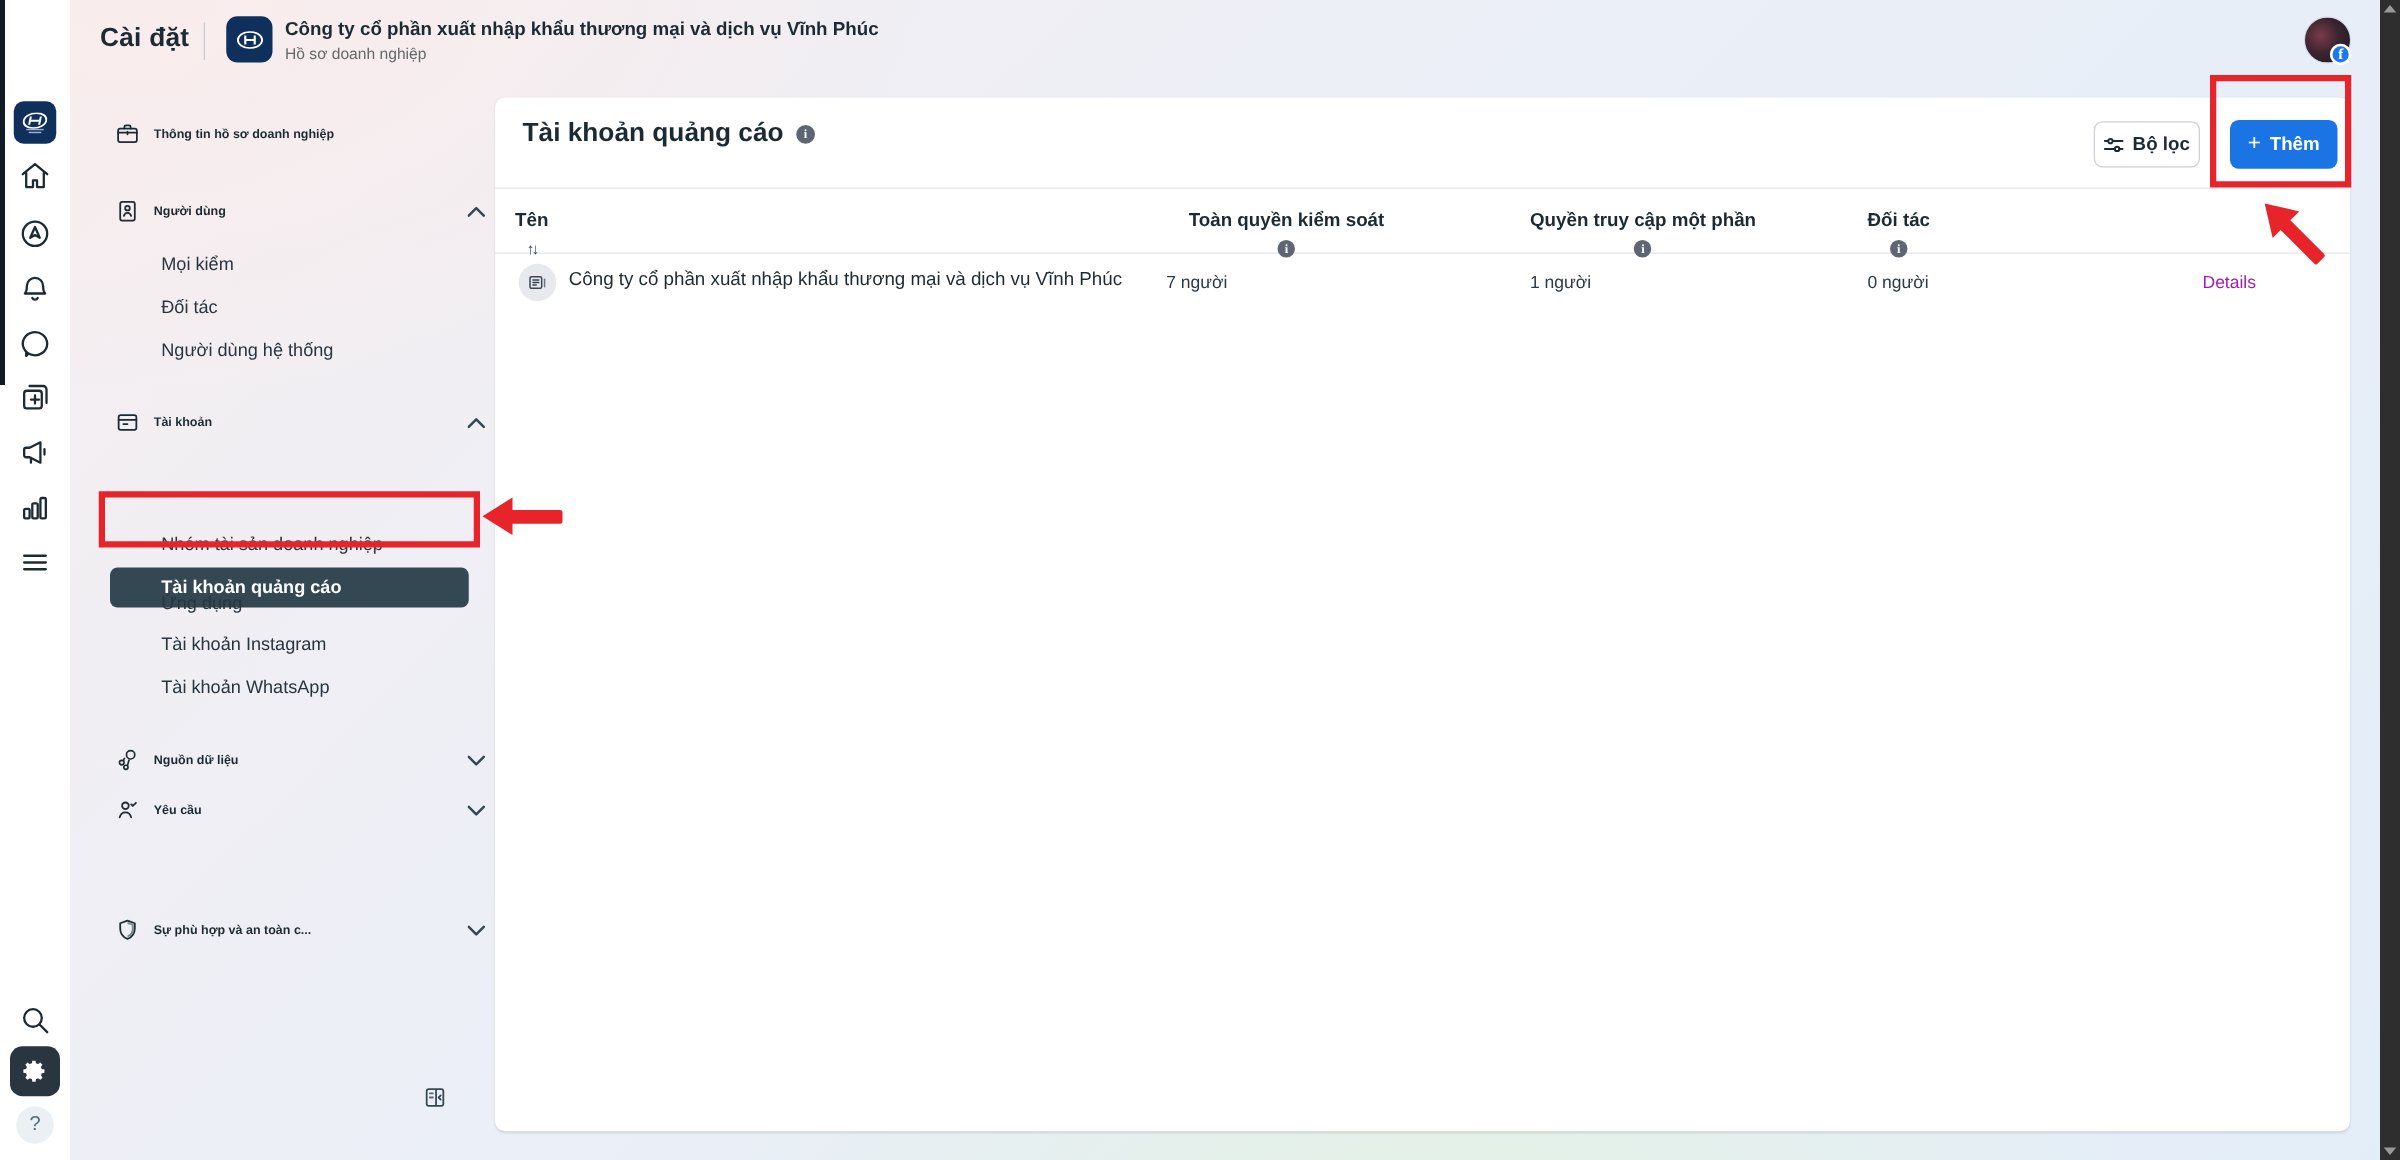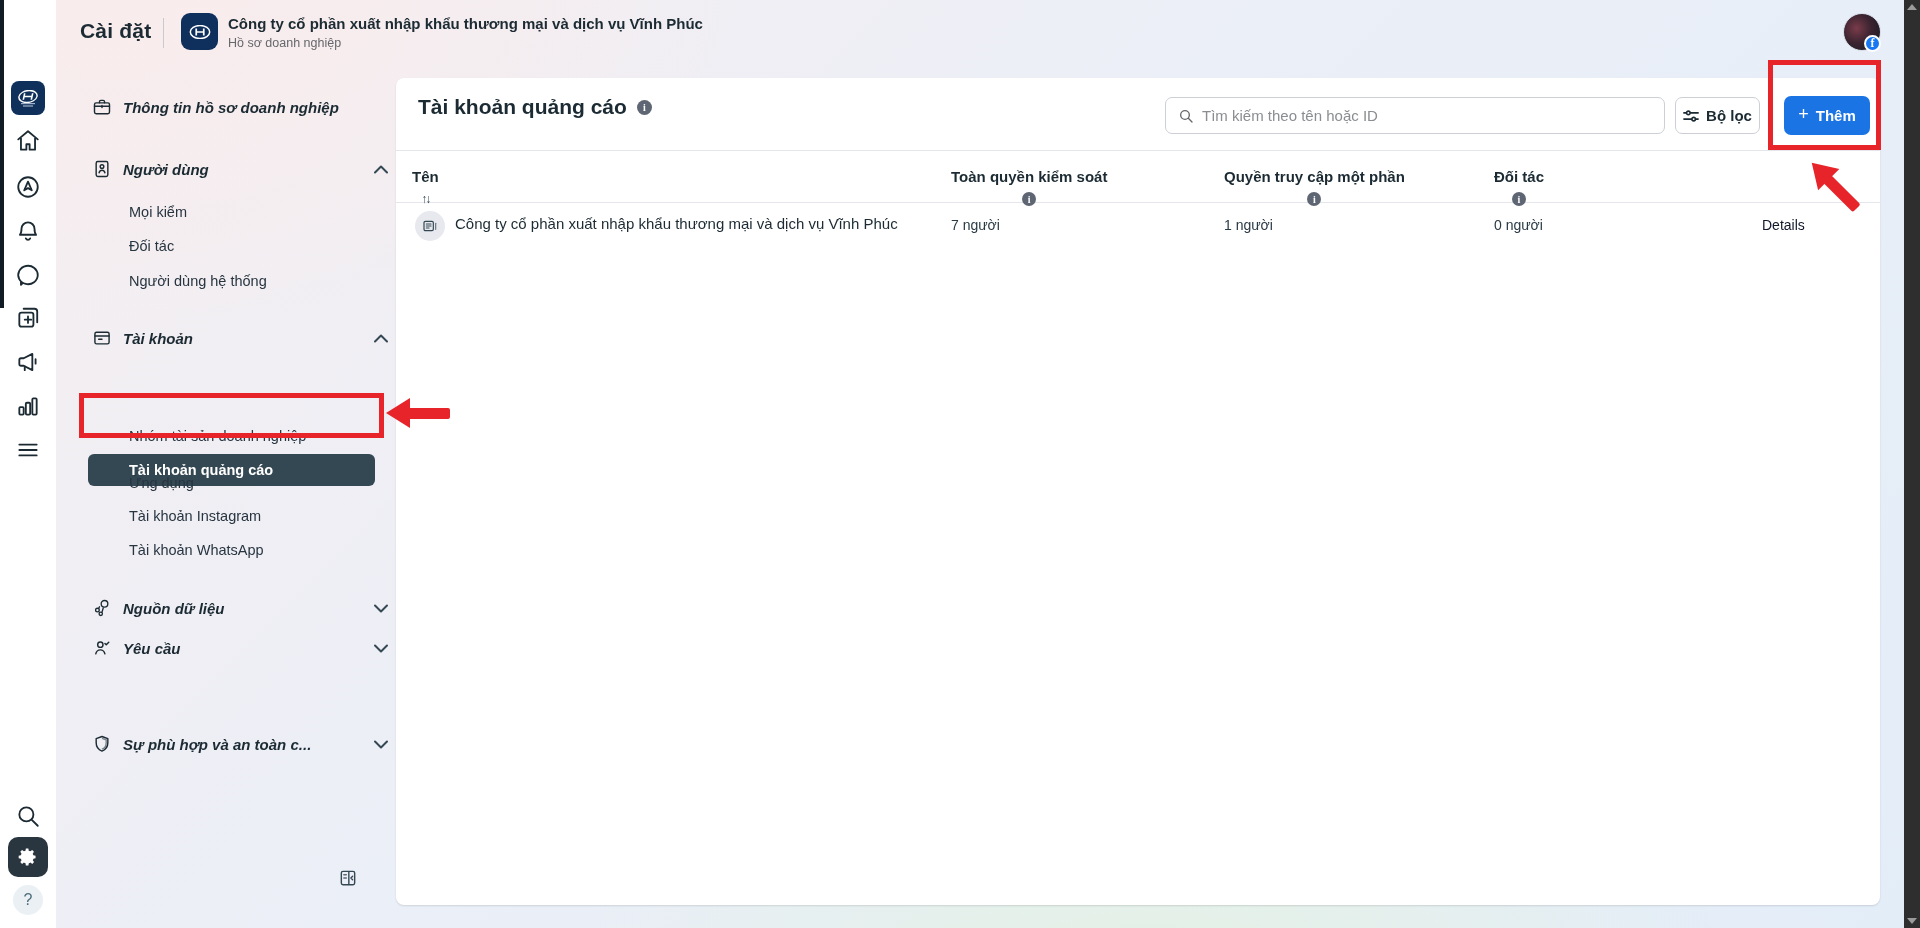--- a/index.html
+++ b/index.html
@@ -32,21 +32,21 @@
   .biz-sub { position:absolute; left:228px; top:36px; font-size:12.5px; color:#65676b; }
   .user-avatar { position:absolute; left:1843px; top:13px; width:38px; height:38px; border-radius:50%;
     background: radial-gradient(circle at 35% 40%, #7a3b4a 0%, #3b2430 45%, #141823 100%); border:1px solid #d6dde6; }
   .fb-badge { position:absolute; left:1864px; top:35px; width:17px; height:17px; border-radius:50%; background:#1877f2; border:2px solid #fff;
     color:#fff; font-weight:bold; font-size:12px; line-height:13px; text-align:center; font-family:"Liberation Serif",serif; }
 
   
   .sidebar { position:absolute; left:56px; top:55px; width:340px; height:873px; }
   .side-row { position:absolute; left:36px; width:300px; height:34px; display:flex; align-items:center; cursor:pointer; }
   .side-row .s-icon { width:20px; margin-right:11px; color:#1c2b33; }
-  .side-row .s-label { font-size:15px; font-weight:bold; color:#1c2b33; white-space:nowrap;font-style:italic; }
+  .side-row .s-label { font-size:10px; font-weight:bold; color:#1c2b33; white-space:nowrap; }
   .side-row .chev { margin-left:auto; margin-right:4px; color:#344854; }
   .side-child { position:absolute; left:73px; width:250px; height:34px; display:flex; align-items:center; font-size:14.5px; color:#273540; cursor:pointer; white-space:nowrap; }
   .sel-pill { position:absolute; left:32px; top:399px; width:287px; height:32px; background:#344854; border-radius:6px; display:flex; align-items:center; cursor:pointer; }
   .sel-pill span { margin-left:41px; color:#ffffff; font-weight:bold; font-size:14.5px; }
   .collapse-btn { position:absolute; left:282px; top:813px; cursor:pointer; color:#344854; }
 
   
   .card { position:absolute; left:396px; top:78px; width:1484px; height:827px; background:#fff; border-radius:8px; box-shadow:0 1px 2px rgba(0,0,0,.12); }
   .card-title { position:absolute; left:22px; top:17px; font-size:21px; font-weight:bold; display:flex; align-items:center; gap:10px; }
   .info-i { display:inline-flex; width:15px; height:15px; border-radius:50%; background:#5f6673; color:#fff; font-size:10px; font-weight:bold; align-items:center; justify-content:center; font-family:"Liberation Serif",serif; }
@@ -55,21 +55,21 @@
   .search-box input::placeholder { color:#8a8d91; }
   .btn-filter { position:absolute; left:1279px; top:19px; width:85px; height:37px; border:1px solid #ccd0d5; border-radius:7px; background:#fff; display:flex; align-items:center; justify-content:center; gap:7px; font-size:15px; font-weight:bold; color:#1c2b33; cursor:pointer; }
   .btn-add { position:absolute; left:1388px; top:18px; width:86px; height:39px; border:none; border-radius:7px; background:#1b74e4; color:#fff; font-size:15px; font-weight:bold; display:flex; align-items:center; justify-content:center; gap:7px; cursor:pointer; }
   .thead { position:absolute; left:0; top:72px; width:1484px; height:53px; border-top:1px solid #e4e6eb; border-bottom:1px solid #e4e6eb; }
   .th { position:absolute; top:17px; font-size:15px; font-weight:bold; color:#1c2b33; display:flex; align-items:center; gap:7px;flex-direction:column; }
   .sort-glyph { font-size:12px; color:#344854; letter-spacing:-2px; }
   .trow { position:absolute; left:0; top:125px; width:1484px; height:46px; }
   .row-icon { position:absolute; left:19px; top:8px; width:30px; height:30px; border-radius:50%; background:#e7e9ee; display:flex; align-items:center; justify-content:center; color:#344854; }
   .cell { position:absolute; top:14px; font-size:14px; color:#2a3a45; }
   .cell-name { left:59px; top:12px; font-size:15px; color:#1c2b33; }
-  .link { color:#0f172a; cursor:pointer; }
+  .link { color:#a21caf; cursor:pointer; }
 
   
   .anno-box { position:absolute; border:5px solid #e8242b; background:transparent; z-index:9; }
   .anno { z-index:10; }
   .block-arrow { position:absolute; width:66px; height:30px; }
   .block-arrow .shaft { position:absolute; left:22px; top:10px; width:42px; height:11px; background:#e8242b; border-radius:2px; }
   .block-arrow .head { position:absolute; left:0; top:0; width:0; height:0; border-top:15px solid transparent; border-bottom:15px solid transparent; border-right:24px solid #e8242b; }
 
   
   .scrollbar { position:absolute; right:0; top:0; width:16px; height:928px; background:#2e2e2e; z-index:20; display:flex; flex-direction:column; justify-content:space-between; align-items:center; padding:4px 0; }
@@ -291,27 +291,20 @@
         </svg>
     </div>
   </div>
 
   <div class="card">
     <div class="card-title">
       <span>Tài khoản quảng cáo</span>
       <span class="info-i">i</span>
     </div>
 
-    <div class="search-box">
-      <svg width="16" height="16" viewBox="0 0 24 24" fill="none" stroke="#65676b" stroke-width="2">
-          <circle cx="10.5" cy="10.5" r="6.5"></circle>
-          <path d="M15.5 15.5 21 21" stroke-linecap="round"></path>
-        </svg>
-      <input type="text" placeholder="Tìm kiếm theo tên hoặc ID" style="">
-    </div>
 
     <div class="btn-filter">
       <svg width="16" height="14" viewBox="0 0 18 14" fill="none" stroke="#1c2b33" stroke-width="1.8">
           <path d="M1 3.5h16M1 10.5h16" stroke-linecap="round"></path>
           <circle cx="6" cy="3.5" r="2" fill="#fff"></circle>
           <circle cx="12" cy="10.5" r="2" fill="#fff"></circle>
         </svg>
       <span>Bộ lọc</span>
     </div>
 
@@ -341,21 +334,21 @@
 
     <div class="trow">
       <span class="row-icon">
         <svg width="16" height="16" viewBox="0 0 24 24" fill="none" stroke="#344854" stroke-width="1.8">
             <rect x="3" y="5" width="14" height="14" rx="2"></rect>
             <path d="M6.5 9h7M6.5 12h7M6.5 15h4" stroke-linecap="round"></path>
             <path d="M20.5 8v9" stroke-linecap="round" opacity=".7"></path>
           </svg>
       </span>
       <span class="cell cell-name">Công ty cổ phần xuất nhập khẩu thương mại và dịch vụ Vĩnh Phúc</span>
-      <span class="cell" style="left:555px">7 người</span>
+      <span class="cell" style="left:537px">7 người</span>
       <span class="cell" style="left:828px">1 người</span>
       <span class="cell" style="left:1098px">0 người</span>
       <span class="cell link" style="left:1366px">Details</span>
     </div>
   </div>
 
   <div class="anno-box" style="left:79px; top:393px; width:305px; height:45px;"></div>
   <div class="block-arrow anno" style="left:386px; top:398px;">
     <span class="head"></span>
       <span class="shaft"></span>

